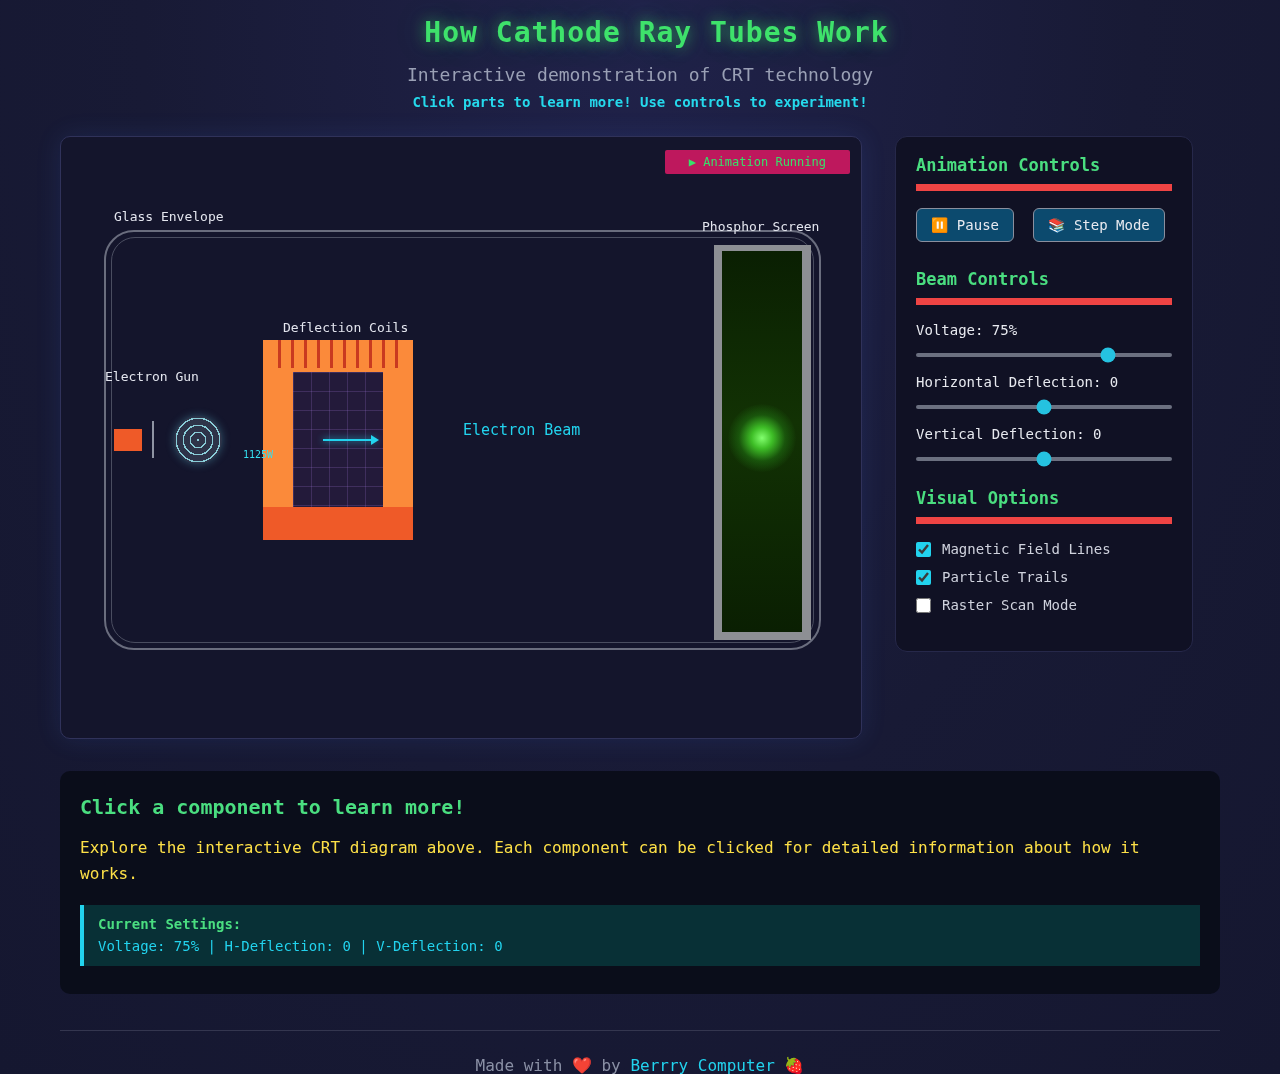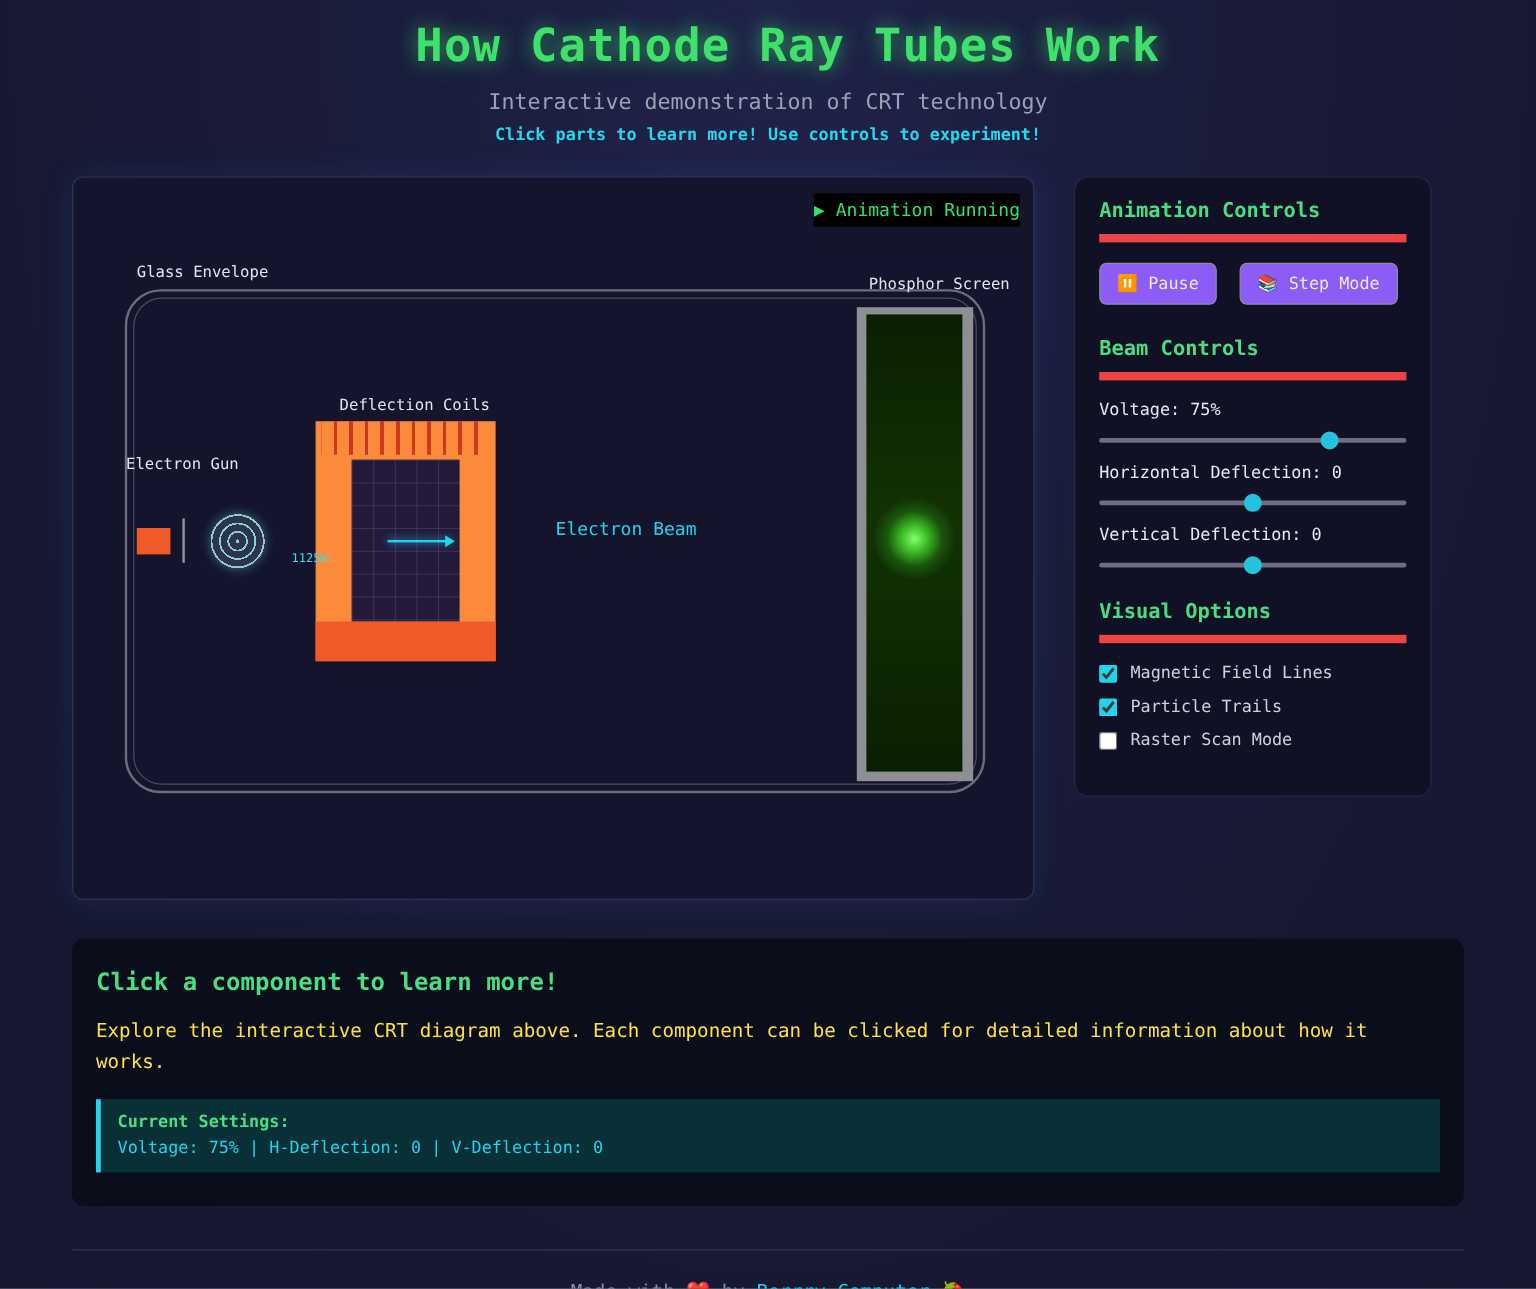--- a/index.html
+++ b/index.html
@@ -8,47 +8,47 @@
     height: 1074px;
     background: radial-gradient(ellipse at 50% 0%, #20224a 0%, #181a35 55%, #151730 100%);
     font-family: "DejaVu Sans Mono", "Liberation Mono", monospace;
     color: #d7d9e3;
     overflow: hidden;
   }
 
   
   header { text-align: center; padding-top: 16px; }
   .page-title {
-    font-size: 38px; font-weight: bold; letter-spacing: 1px;
+    font-size: 28px; font-weight: bold; letter-spacing: 1px;
     color: #3ee26b;
     text-shadow: 0 0 14px rgba(62,226,107,0.55), 0 0 32px rgba(62,226,107,0.30);
     padding-left: 33px;
   }
   .subtitle { margin-top: 15px; font-size: 18px; color: #9aa0b5; }
   .tip { margin-top: 9px; font-size: 14px; font-weight: bold; color: #25d9ec; }
 
   
   .main-row { display: flex; align-items: flex-start; margin: 26px 60px 0; gap: 33px; }
 
   
   .diagram-panel {
     position: relative; flex: none;
     width: 802px; height: 603px;
     background: #14152c;
     border: 1px solid #30325a; border-radius: 10px;
     box-shadow: 0 0 26px rgba(70,130,255,0.12);
   }
   .status-badge {
     position: absolute; top: 13px; right: 11px;
-    background: #000000; color: #38e06a;
-    font-size: 15px; padding: 5px 0; border-radius: 2px;
+    background: #be185d; color: #38e06a;
+    font-size: 12px; padding: 5px 24px; border-radius: 2px;
   }
   .dlabel { position: absolute; font-size: 13px; color: #e3e5ee; white-space: nowrap; }
   .glass-label    { left: 53px;  top: 72px; }
-  .phosphor-label { left: 663px; top: 82px; }
+  .phosphor-label { left: 641px; top: 82px; }
   .coils-label    { left: 222px; top: 183px; }
   .gun-label      { left: 44px;  top: 232px; text-align: center; }
 
   .glass-envelope {
     position: absolute; left: 43px; top: 93px; width: 717px; height: 420px;
     border: 2px solid #6a6d7e; border-radius: 30px;
   }
   .glass-envelope::after {
     content: ""; position: absolute; inset: 5px;
     border: 1px solid #4a4d60; border-radius: 24px;
@@ -113,21 +113,21 @@
     padding: 18px 20px 26px;
   }
   .panel-heading {
     font-size: 17px; font-weight: bold; color: #4ade80;
     padding-bottom: 9px; border-bottom: 7px solid #ef4444; margin-bottom: 17px;
   }
   .section-gap { margin-top: 27px; }
   .button-row { display: flex; gap: 19px; margin-bottom: 10px; }
   .ctrl-btn {
     font-family: inherit; font-size: 14px; color: #e8eaf0;
-    background: #8b5cf6; border: 1px solid #8a8f9e; border-radius: 6px;
+    background: #0c4a6e; border: 1px solid #8a8f9e; border-radius: 6px;
     padding: 8px 14px; cursor: pointer; white-space: nowrap;
   }
   .slider-group { margin-bottom: 17px; }
   .slider-label { font-size: 14px; color: #e8eaf0; margin-bottom: 15px; }
   .slider-track { position: relative; height: 4px; background: #6b7080; border-radius: 2px; }
   .slider-thumb {
     position: absolute; top: 50%; width: 15px; height: 15px;
     background: #25c2e0; border-radius: 50%; transform: translate(-50%,-50%);
     cursor: pointer;
   }

